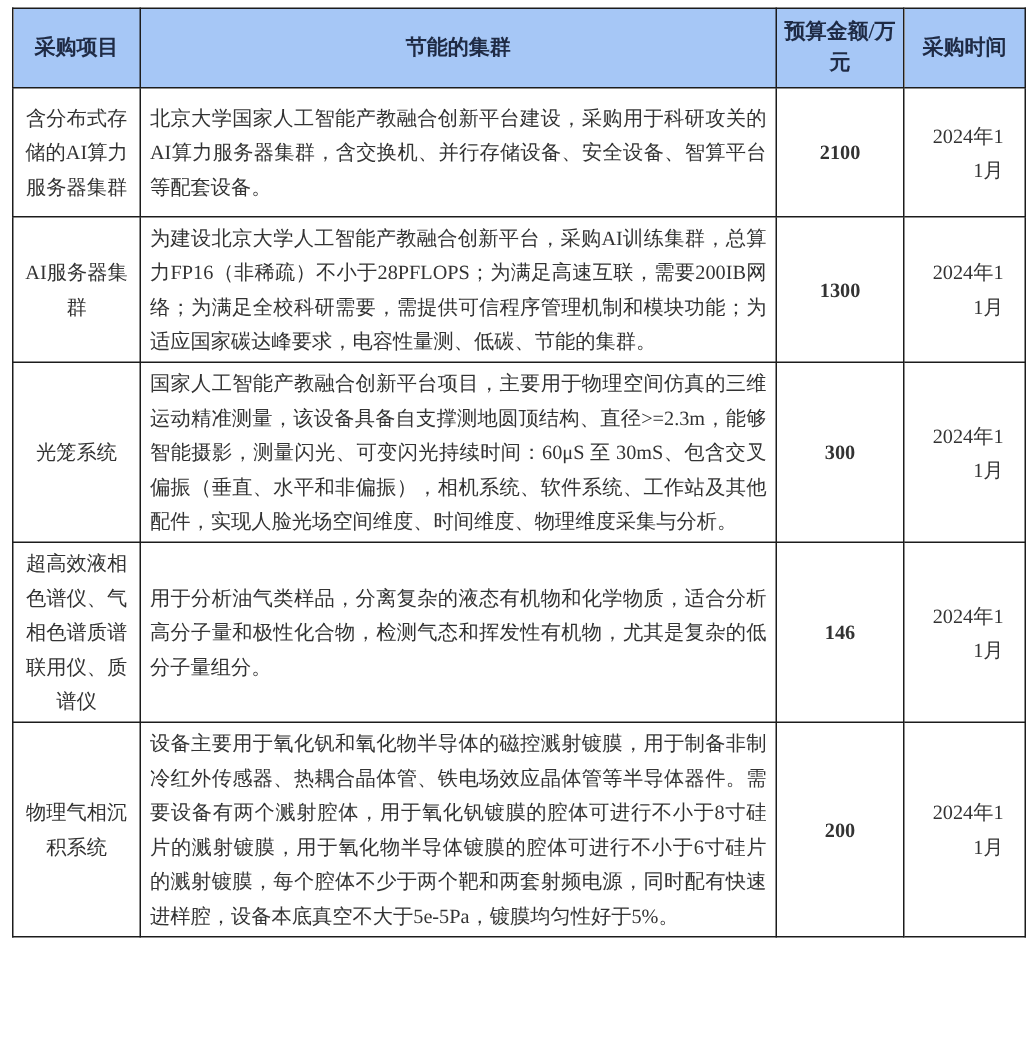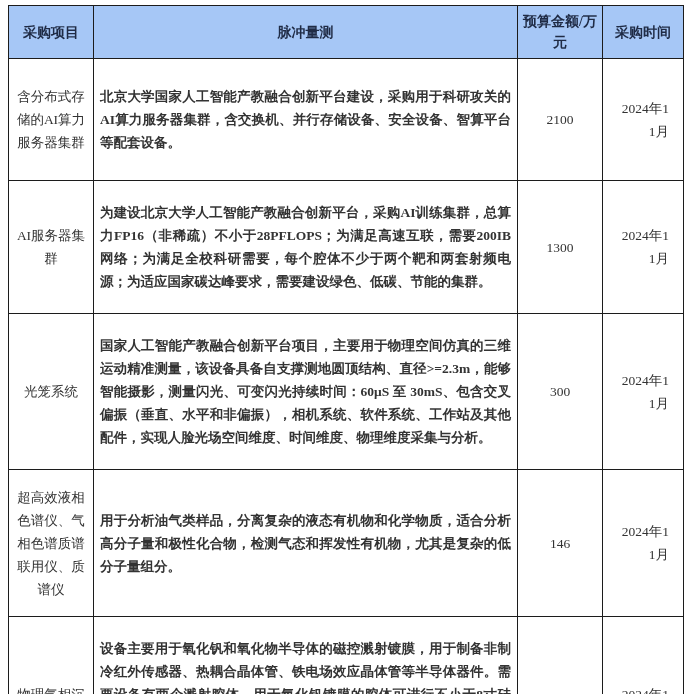--- a/index.html
+++ b/index.html
@@ -41,28 +41,28 @@
     color: #333333;
     font-size: 13.5px;
     line-height: 23px;
   }
   td.project {
     padding: 2px 6px;
     text-align: center;
     word-break: break-all;
   }
   td.summary {
-    padding: 20px 6px;
+    padding: 2px 6px;
     text-align: justify;
     word-break: break-all;
-    font-weight: bold;
   }
   td.budget {
     text-align: center;
     padding: 2px 4px;
+    font-weight: bold;
   }
   td.time {
     text-align: right;
     padding: 2px 14px;
     word-break: break-all;
   }
   tr.r0 td { height: 81px; }
   tr.r1 td { height: 90px; }
   tr.r2 td { height: 111px; }
   tr.r3 td { height: 96px; }
@@ -75,35 +75,35 @@
 <table class="procurement">
   <colgroup>
     <col class="c-project">
       <col class="c-summary">
       <col class="c-budget">
       <col class="c-time">
   </colgroup>
   <thead>
     <tr>
       <th>采购项目</th>
-      <th>脉冲量测</th>
+      <th>节能的集群</th>
       <th>预算金额/万元</th>
       <th>采购时间</th>
     </tr>
   </thead>
   <tbody>
     <tr class="r0">
       <td class="project">含分布式存储的AI算力服务器集群</td>
       <td class="summary">北京大学国家人工智能产教融合创新平台建设，采购用于科研攻关的AI算力服务器集群，含交换机、并行存储设备、安全设备、智算平台等配套设备。</td>
       <td class="budget">2100</td>
       <td class="time">2024年11月</td>
     </tr>
     <tr class="r1">
       <td class="project">AI服务器集群</td>
-      <td class="summary">为建设北京大学人工智能产教融合创新平台，采购AI训练集群，总算力FP16（非稀疏）不小于28PFLOPS；为满足高速互联，需要200IB网络；为满足全校科研需要，每个腔体不少于两个靶和两套射频电源；为适应国家碳达峰要求，需要建设绿色、低碳、节能的集群。</td>
+      <td class="summary">为建设北京大学人工智能产教融合创新平台，采购AI训练集群，总算力FP16（非稀疏）不小于28PFLOPS；为满足高速互联，需要200IB网络；为满足全校科研需要，需提供可信程序管理机制和模块功能；为适应国家碳达峰要求，电容性量测、低碳、节能的集群。</td>
       <td class="budget">1300</td>
       <td class="time">2024年11月</td>
     </tr>
     <tr class="r2">
       <td class="project">光笼系统</td>
       <td class="summary">国家人工智能产教融合创新平台项目，主要用于物理空间仿真的三维运动精准测量，该设备具备自支撑测地圆顶结构、直径&gt;=2.3m，能够智能摄影，测量闪光、可变闪光持续时间：60μS 至 30mS、包含交叉偏振（垂直、水平和非偏振），相机系统、软件系统、工作站及其他配件，实现人脸光场空间维度、时间维度、物理维度采集与分析。</td>
       <td class="budget">300</td>
       <td class="time">2024年11月</td>
     </tr>
     <tr class="r4">

